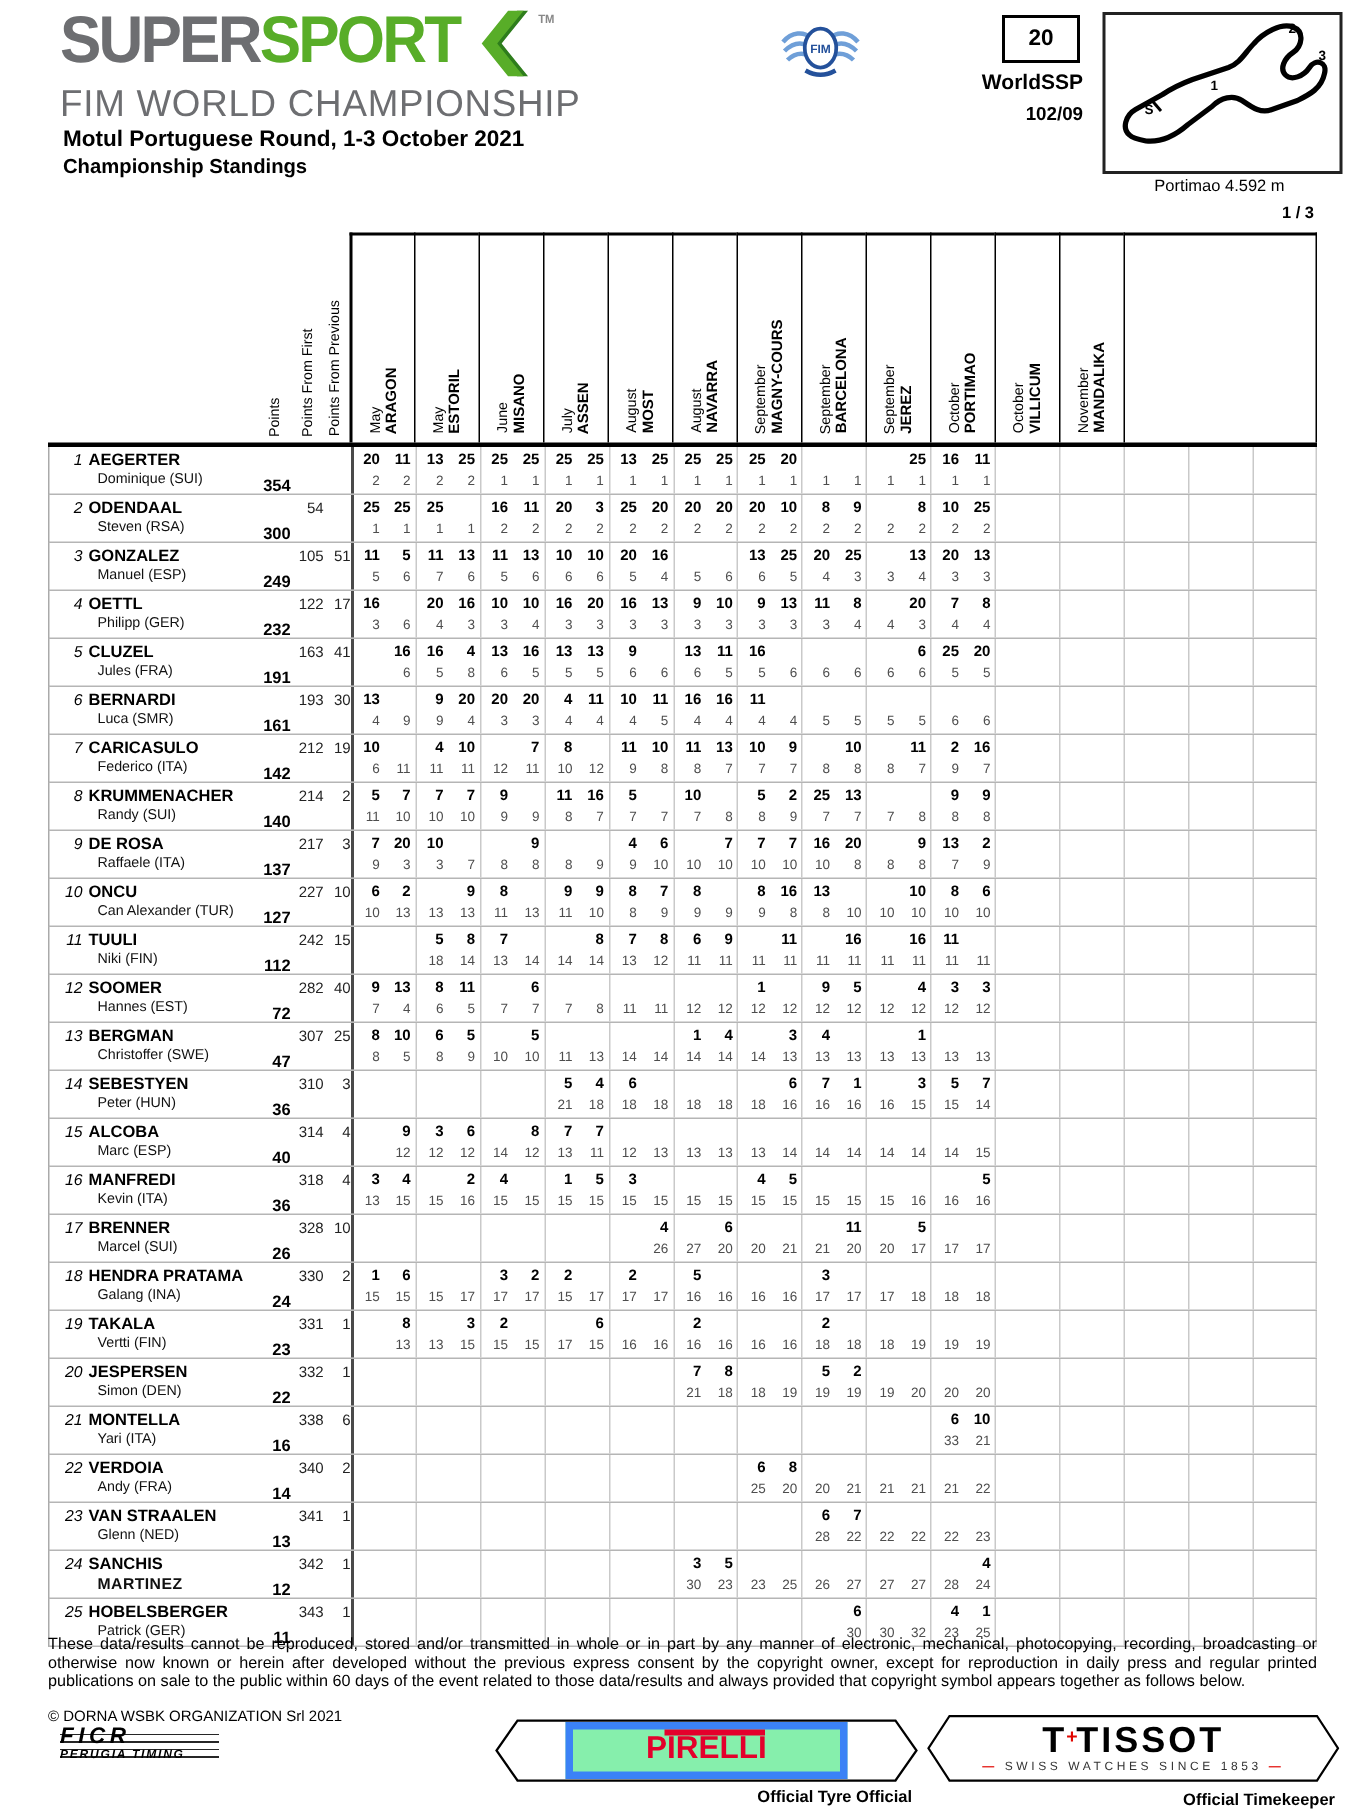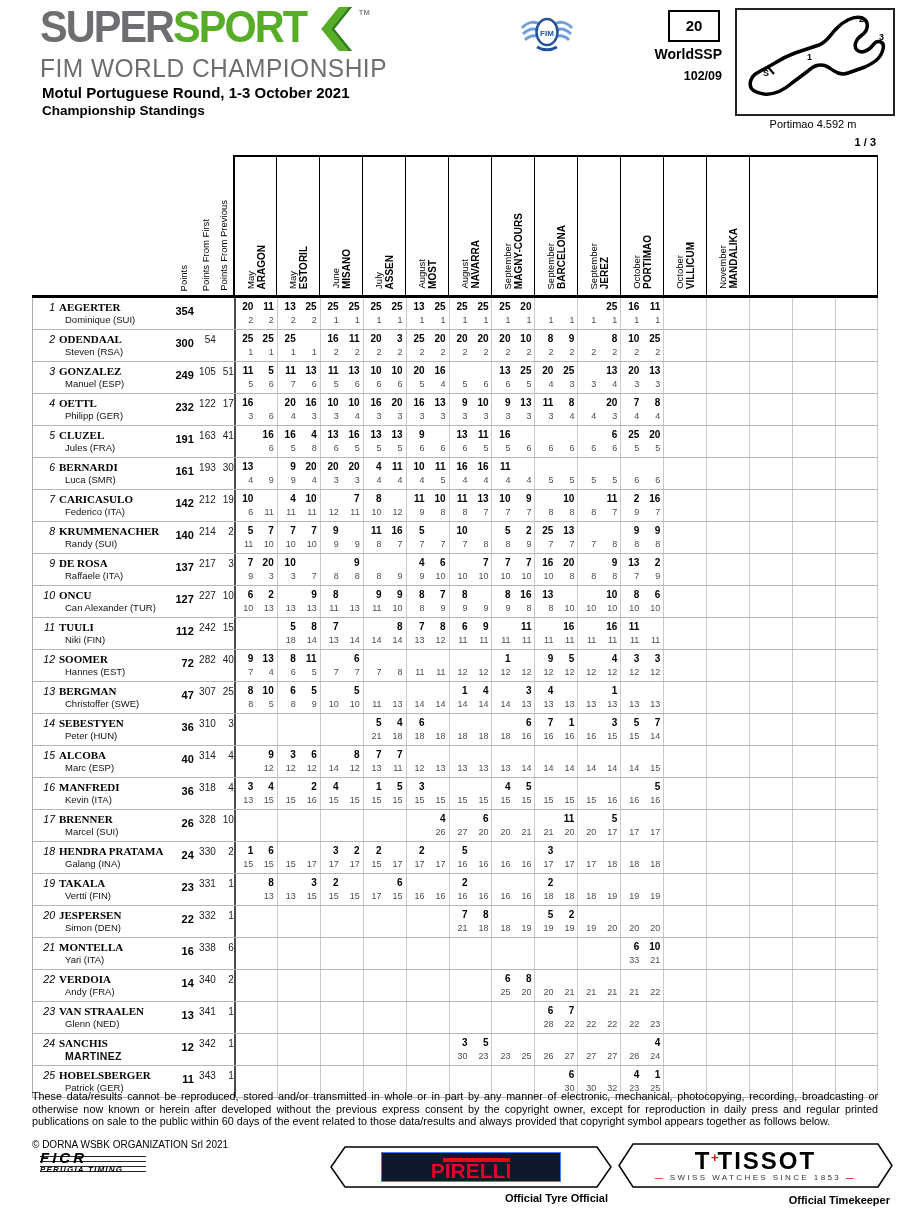--- a/index.html
+++ b/index.html
@@ -33,24 +33,24 @@
   .vt{writing-mode:vertical-rl;transform:rotate(180deg);font-size:9.5px;line-height:11px;white-space:nowrap;}
   .vt.track{font-weight:bold;font-size:10px;line-height:11px;}
   .h-round{width:43px;box-sizing:border-box;border-left:1px solid #000;border-top:2px solid #000;
            display:flex;align-items:flex-end;justify-content:center;padding-bottom:6px;}
   .h-round.first{border-left:2px solid #000;}
   .h-filler{width:129px;box-sizing:border-box;border-left:1px solid #000;border-right:1px solid #000;border-top:2px solid #000;}
   .trow{display:flex;height:31px;border-bottom:1px solid #b5b5b5;border-left:1px solid #aaa;box-sizing:content-box;}
   .c-name{width:136px;box-sizing:border-box;padding:2px 0 0 6px;overflow:hidden;}
   .nm1{font-size:11px;line-height:14px;white-space:nowrap;}
   .pos{display:inline-block;width:16px;text-align:right;font-style:italic;font-weight:normal;font-size:10.5px;margin-right:4px;}
-  .surname{font-weight:bold;font-family:Liberation Serif, serif;}
+  .surname{font-weight:bold;}
   .nm2{font-size:9.5px;line-height:12px;margin-left:26px;color:#111;white-space:nowrap;}
   .nm2.bold{font-weight:bold;font-size:10.5px;letter-spacing:.3px;}
-  .c-pts{width:25px;text-align:right;font-weight:bold;font-size:11px;padding-top:7px;box-sizing:border-box;}
+  .c-pts{width:25px;text-align:right;font-weight:bold;font-size:11px;padding-top:20px;box-sizing:border-box;}
   .c-ff{width:22px;text-align:right;font-size:10px;padding-top:4px;box-sizing:border-box;color:#222;}
   .c-fp{width:18px;text-align:right;font-size:10px;padding-top:4px;box-sizing:border-box;color:#222;}
   .c-round{width:43px;box-sizing:border-box;border-left:1px solid #c9c9c9;display:flex;}
   .c-round.first{border-left:2px solid #4a4a4a;}
   .race{flex:1;text-align:right;padding:2px 3px 0 0;}
   .pt{font-weight:bold;font-size:10px;line-height:14px;height:14px;}
   .rk{font-size:9px;line-height:12px;height:12px;color:#4d4d4d;}
   .c-fill{width:43px;box-sizing:border-box;border-left:1px solid #c9c9c9;}
   .c-fill.last{border-right:1px solid #c9c9c9;}
   
@@ -59,21 +59,21 @@
   .f-legal{position:absolute;left:32px;top:1090px;width:846px;font-size:10.8px;line-height:12.6px;text-align:justify;}
   .f-copy{position:absolute;left:32px;top:1139px;font-size:10px;}
   .ficr{position:absolute;left:28px;top:1150px;width:120px;font-style:italic;font-weight:bold;margin-left:12px;}
   .ficr .l1{font-size:15px;letter-spacing:3px;line-height:15px;}
   .ficr .l2{font-size:8px;letter-spacing:1.2px;line-height:9px;}
   .ficr .strike{position:absolute;left:0;right:14px;top:2px;bottom:2px;
      background:repeating-linear-gradient(to bottom,transparent 0 4px,#000 4px 5px);opacity:.85;}
   .banner{position:absolute;}
   .banner svg{position:absolute;left:0;top:0;}
   .banner .inner{position:absolute;left:0;top:0;right:0;bottom:0;display:flex;align-items:center;justify-content:center;}
-  .pirelli-box{background:#0f172a;border:1px solid #3b82f6;width:178px;height:28px;display:flex;align-items:flex-end;justify-content:center;}
+  .pirelli-box{background:#86efac;border:5px solid #3b82f6;width:178px;height:28px;display:flex;align-items:flex-start;justify-content:center;}
   .pirelli-word{position:relative;color:#e4002b;font-weight:bold;font-size:21px;letter-spacing:0;padding-top:3px;line-height:20px;}
   .pbar{position:absolute;left:12px;right:1px;top:0;height:4px;background:#e4002b;}
   .tissot-row{display:flex;align-items:center;justify-content:center;line-height:22px;}
   .t-emblem{font-weight:bold;font-size:24px;position:relative;margin-right:8px;}
   .t-plus{position:absolute;right:-9px;top:-3px;font-size:13px;color:#e10600;font-weight:bold;}
   .tissot-word{font-weight:bold;font-size:24px;letter-spacing:2px;}
   .tissot-sub{font-size:8px;letter-spacing:2.4px;color:#333;text-align:center;margin-top:1px;}
   .tissot-sub .dash{color:#e10600;font-weight:bold;}
   .supplier{position:absolute;font-size:11px;font-weight:bold;text-align:right;}
 </style>

